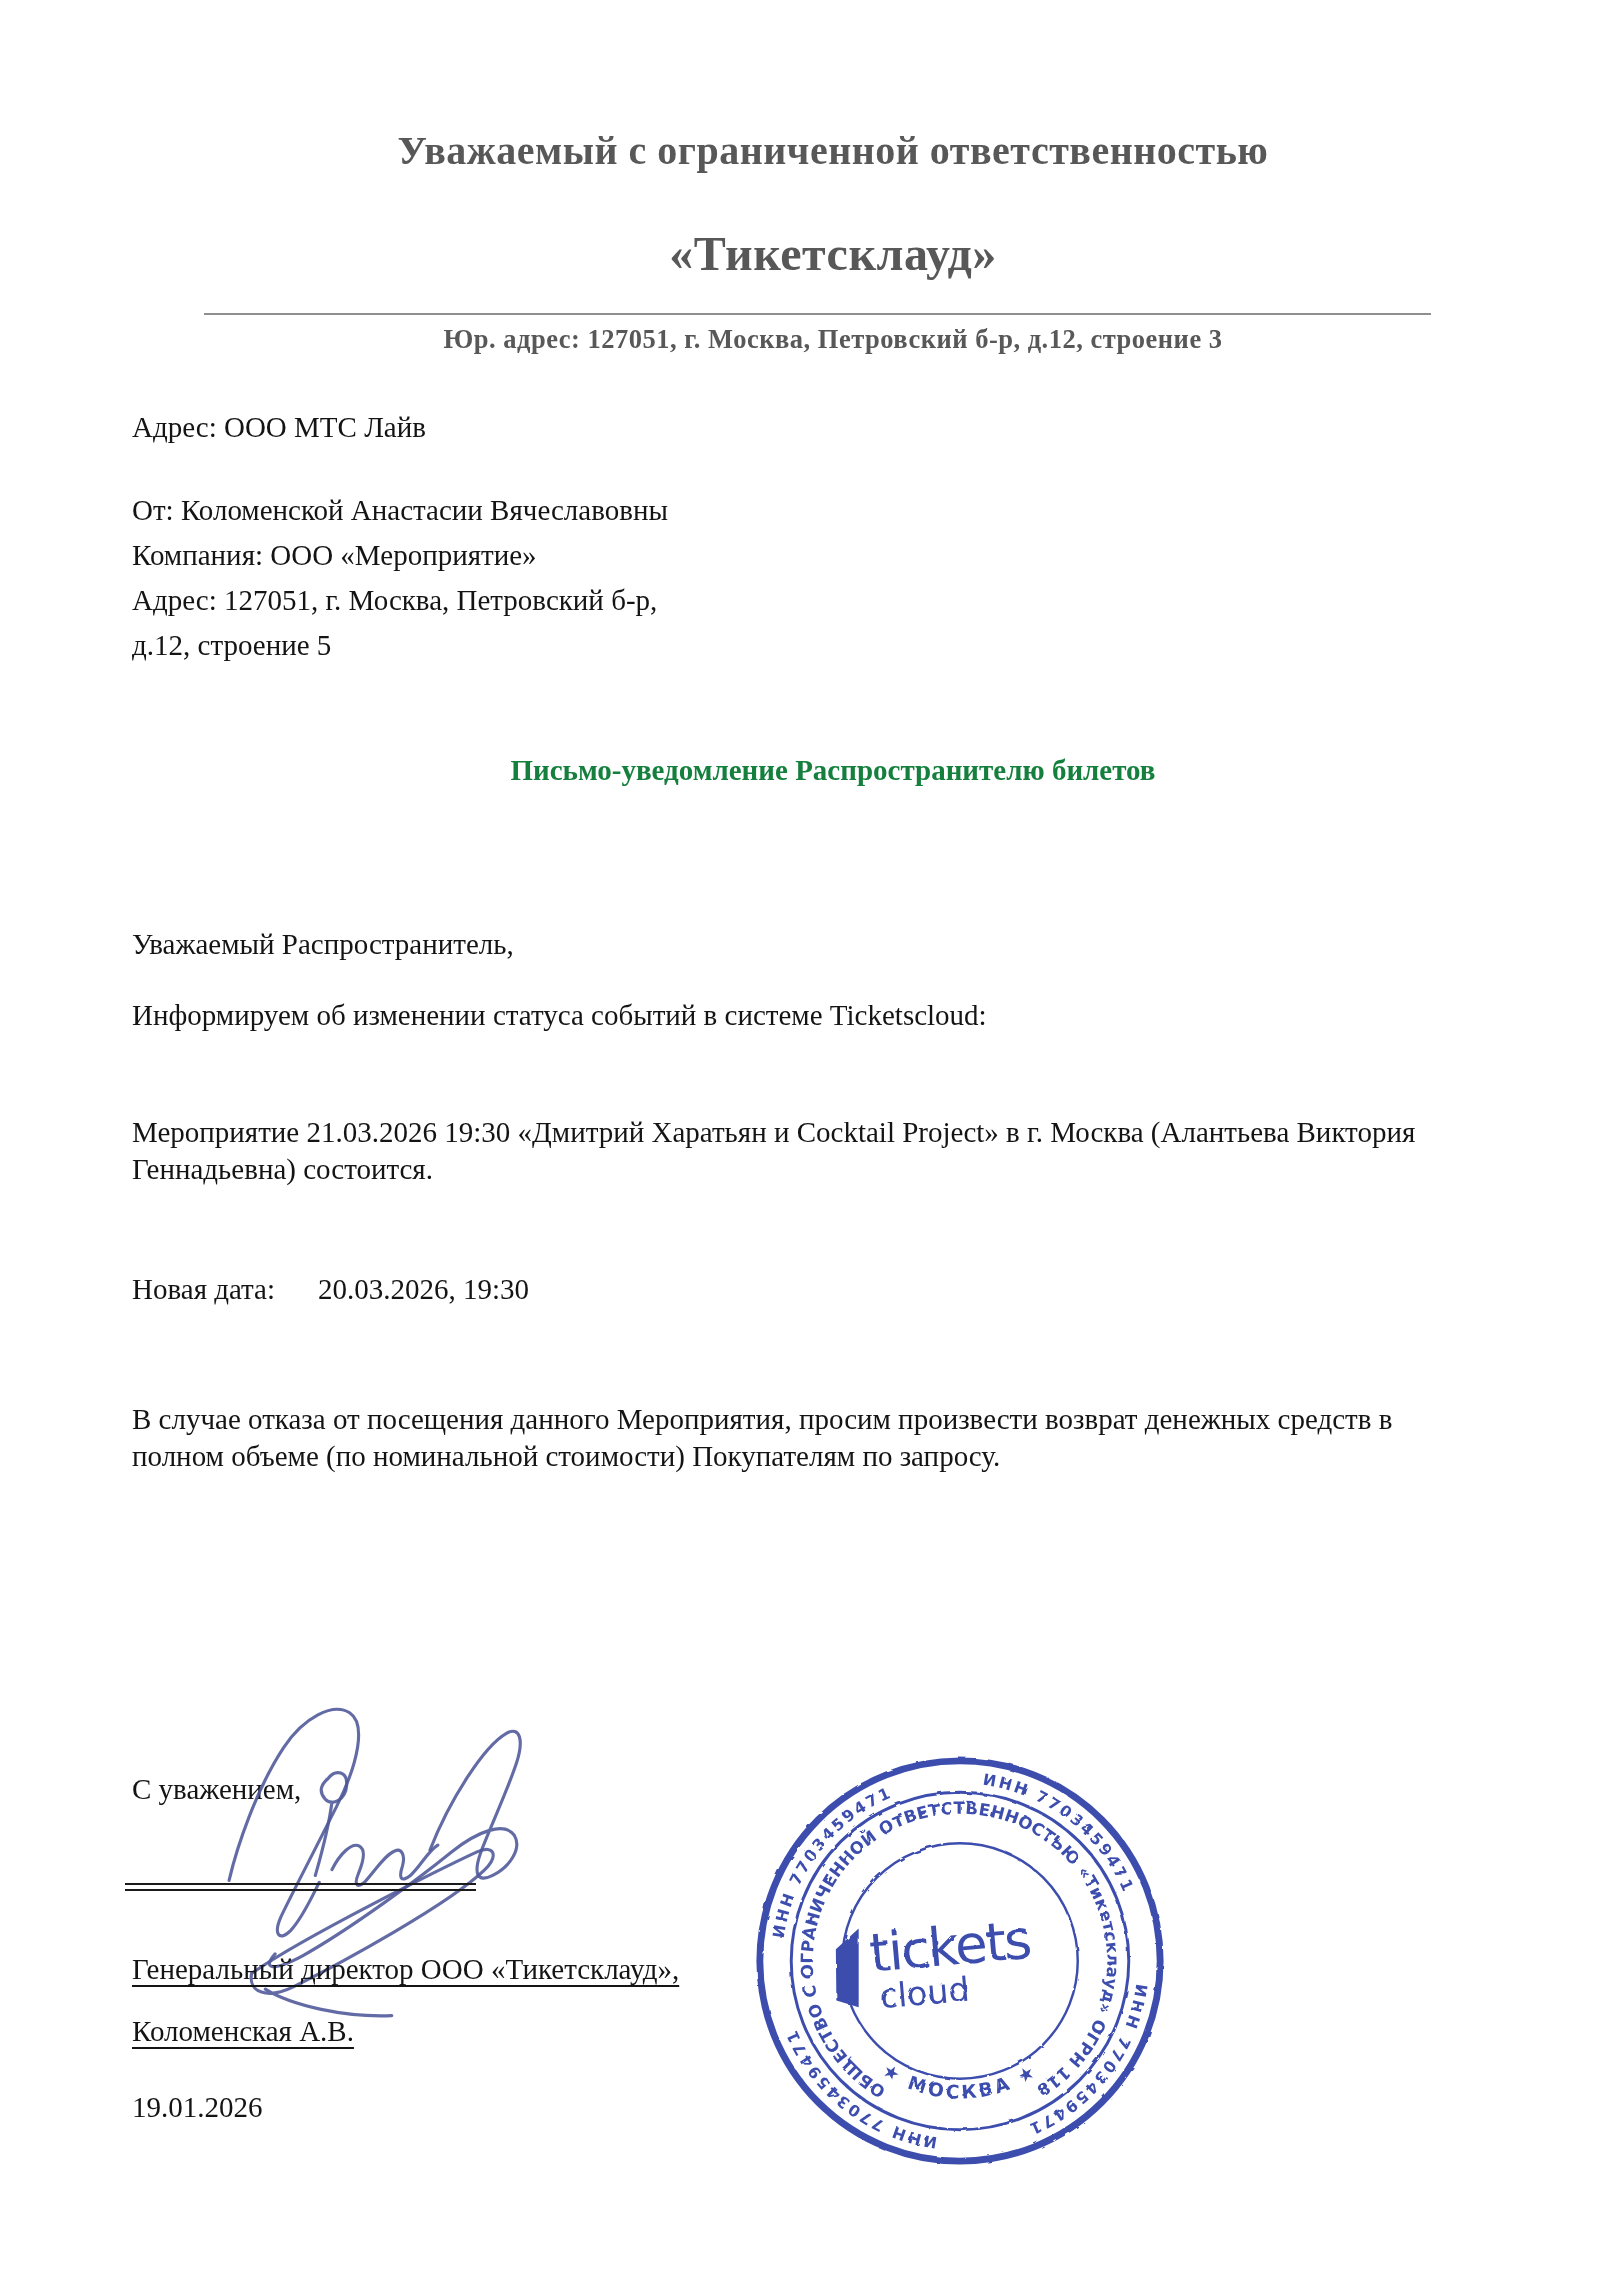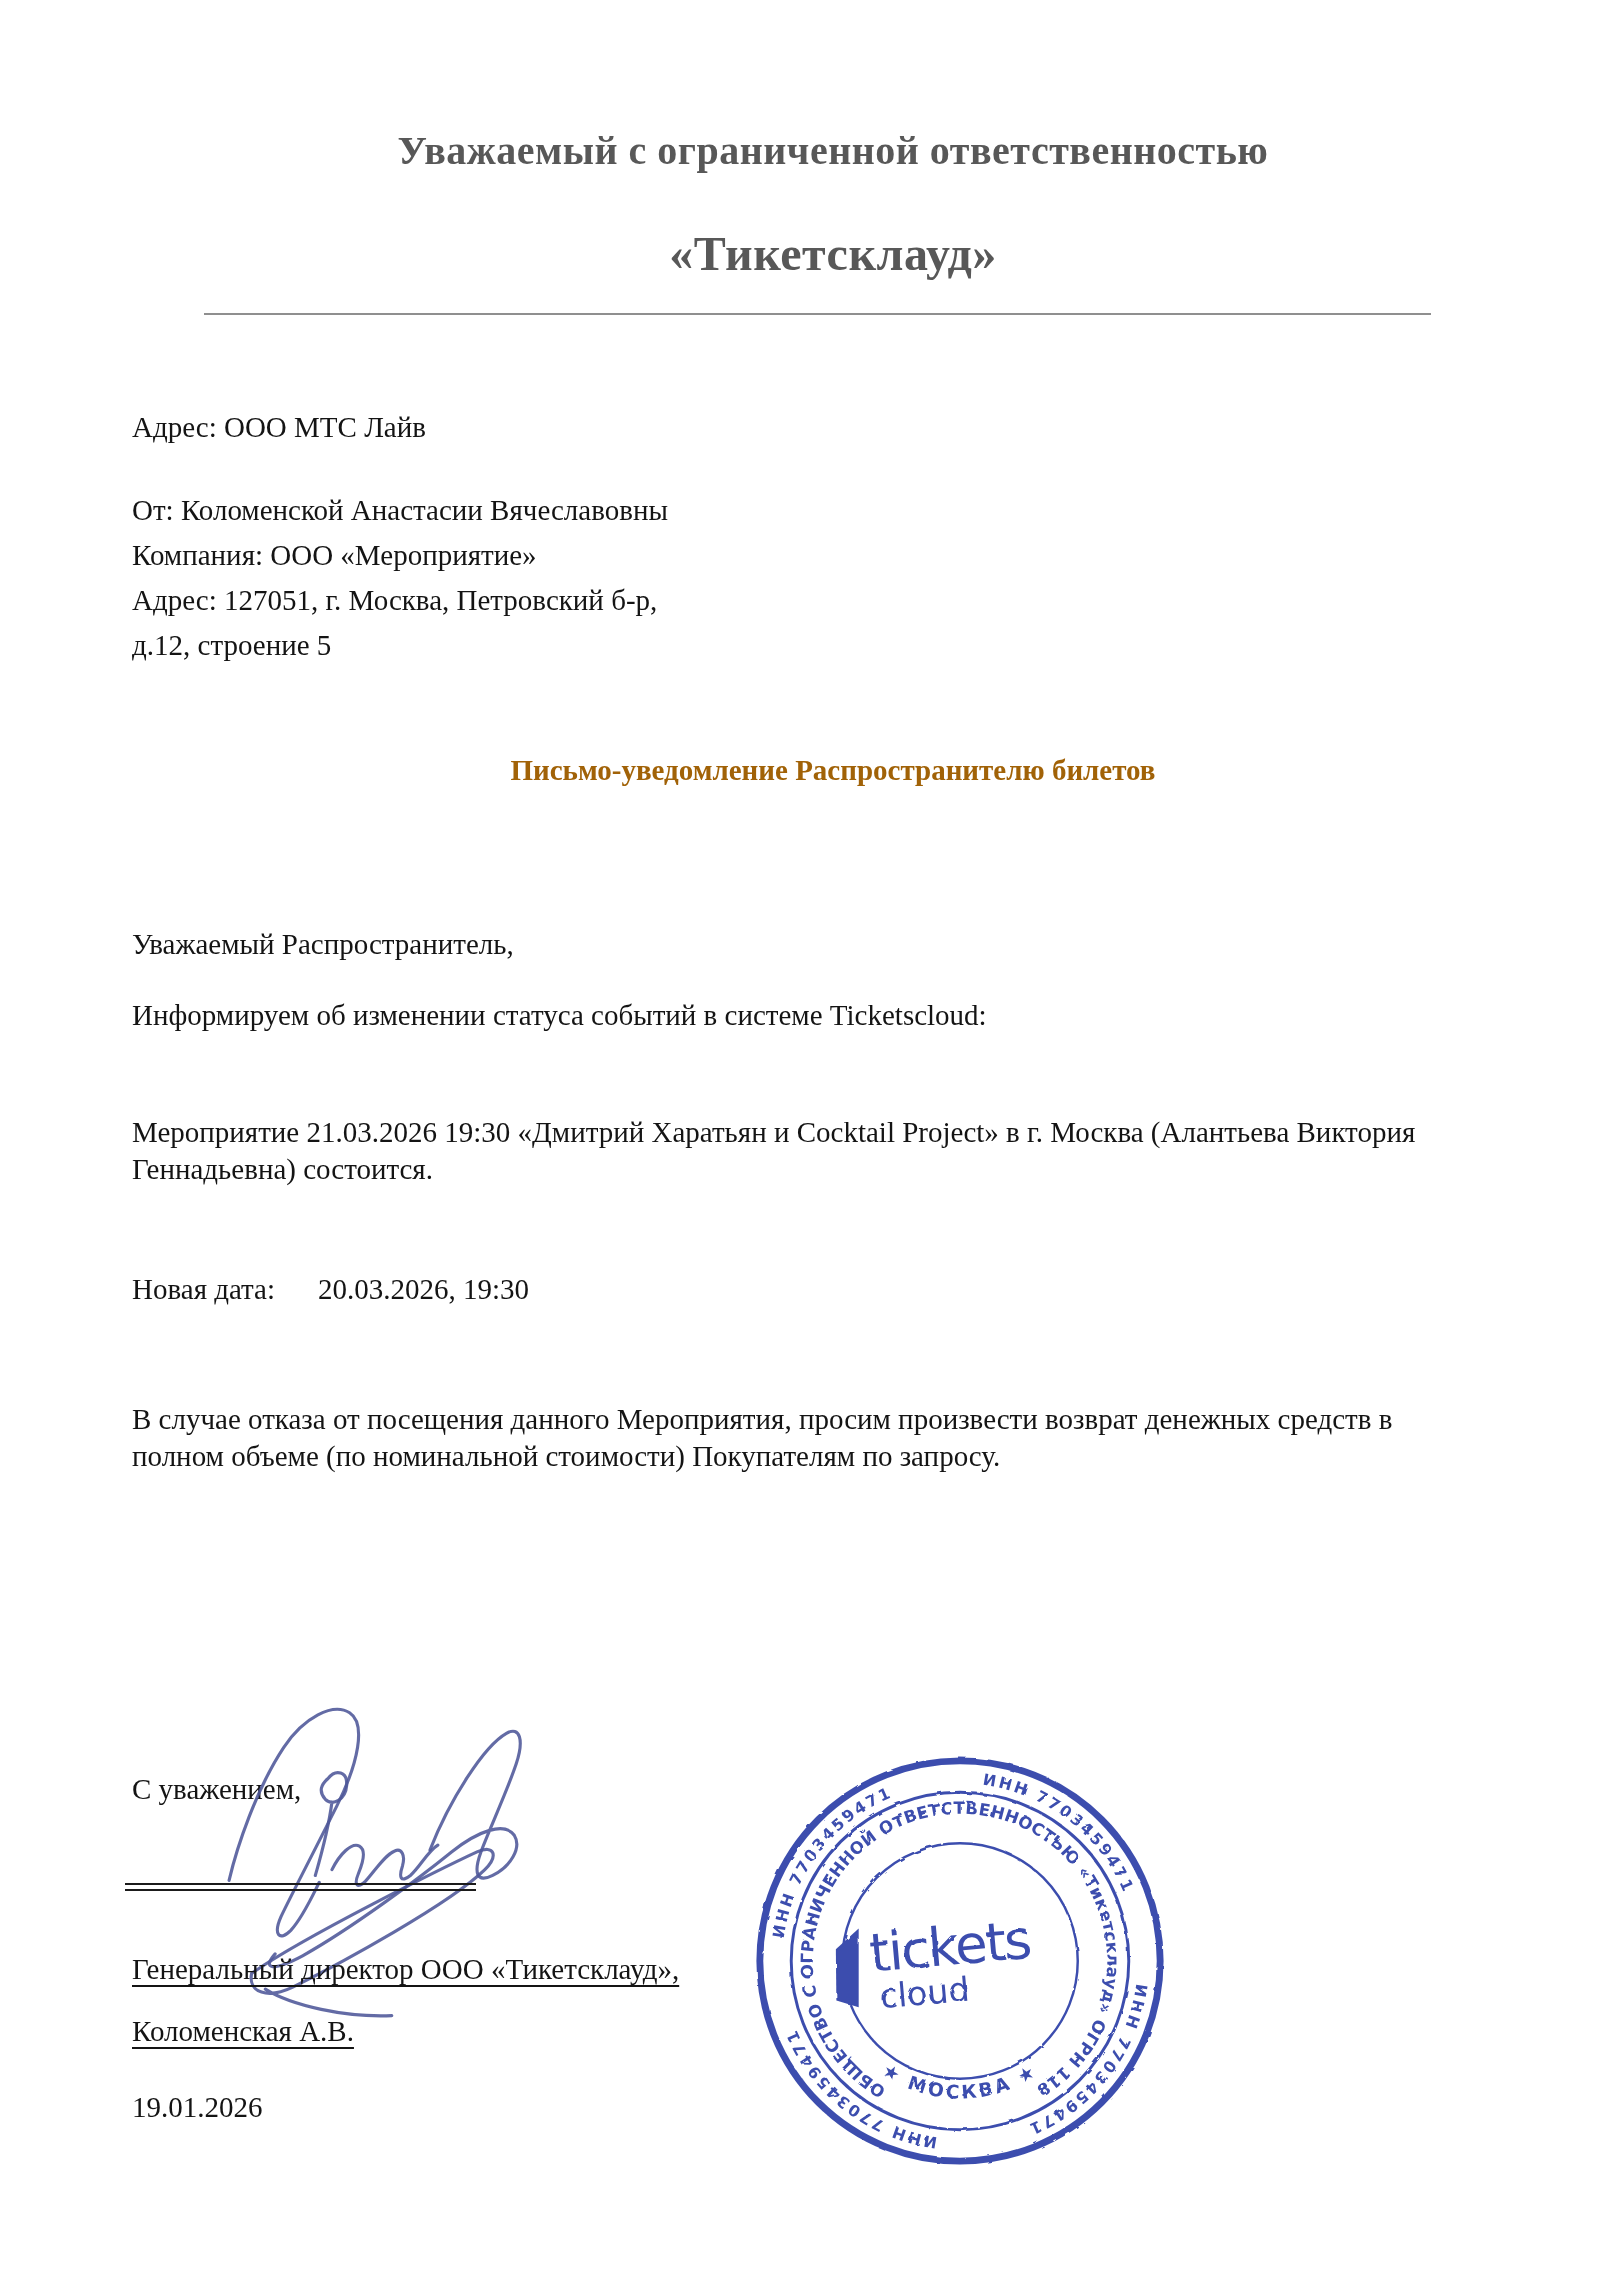--- a/index.html
+++ b/index.html
@@ -14,21 +14,21 @@
   .hdr-sub{top:226px;font-size:48px;}
   .divider{top:313px;left:204px;width:1227px;height:0;border-top:2.9px solid #8f8f8f;}
   .hdr-addr{top:324px;font-size:26.5px;}
   .body-text{font-size:29px;line-height:37px;}
   .block-left{left:132px;}
   .to-line{top:409px;}
   .from-line{top:492px;}
   .company-line{top:537px;}
   .addr-line1{top:582px;}
   .addr-line2{top:627px;}
-  .doc-title{top:754px;font-size:29px;font-weight:bold;color:#a16207;}
+  .doc-title{top:754px;font-size:29px;font-weight:bold;color:#15803d;}
   .greeting{top:926px;}
   .info-line{top:997px;}
   .event-par{top:1114px;width:1345px;}
   .newdate{top:1271px;}
   .newdate-label{display:inline-block;width:186px;}
   .refund-par{top:1401px;width:1345px;}
   .regards{top:1771px;}
   .sig-rule{top:1883px;left:125px;width:351px;height:3.9px;
     border-top:2px solid #1b1b1b;border-bottom:2px solid #1b1b1b;}
   .director-line{top:1951px;}
@@ -47,20 +47,21 @@
   .logo-sub{font-size:34px;letter-spacing:0;}
 </style>
 </head>
 <body>
 
 <div class="page">
 
   <div class="abs centered hdr hdr-main">Уважаемый с ограниченной ответственностью</div>
   <div class="abs centered hdr hdr-sub">«Тикетсклауд»</div>
   <div class="abs divider"></div>
+  <div class="abs centered hdr hdr-addr">Юр. адрес: 127051, г. Москва, Петровский б-р, д.12, строение 3</div>
 
   <div class="abs block-left body-text to-line">Адрес: ООО МТС Лайв</div>
   <div class="abs block-left body-text from-line">От: Коломенской Анастасии Вячеславовны</div>
   <div class="abs block-left body-text company-line">Компания: ООО «Мероприятие»</div>
   <div class="abs block-left body-text addr-line1">Адрес: 127051, г. Москва, Петровский б-р,</div>
   <div class="abs block-left body-text addr-line2">д.12, строение 5</div>
 
   <div class="abs centered doc-title">Письмо-уведомление Распространителю билетов</div>
 
   <div class="abs block-left body-text greeting">Уважаемый Распространитель,</div>

